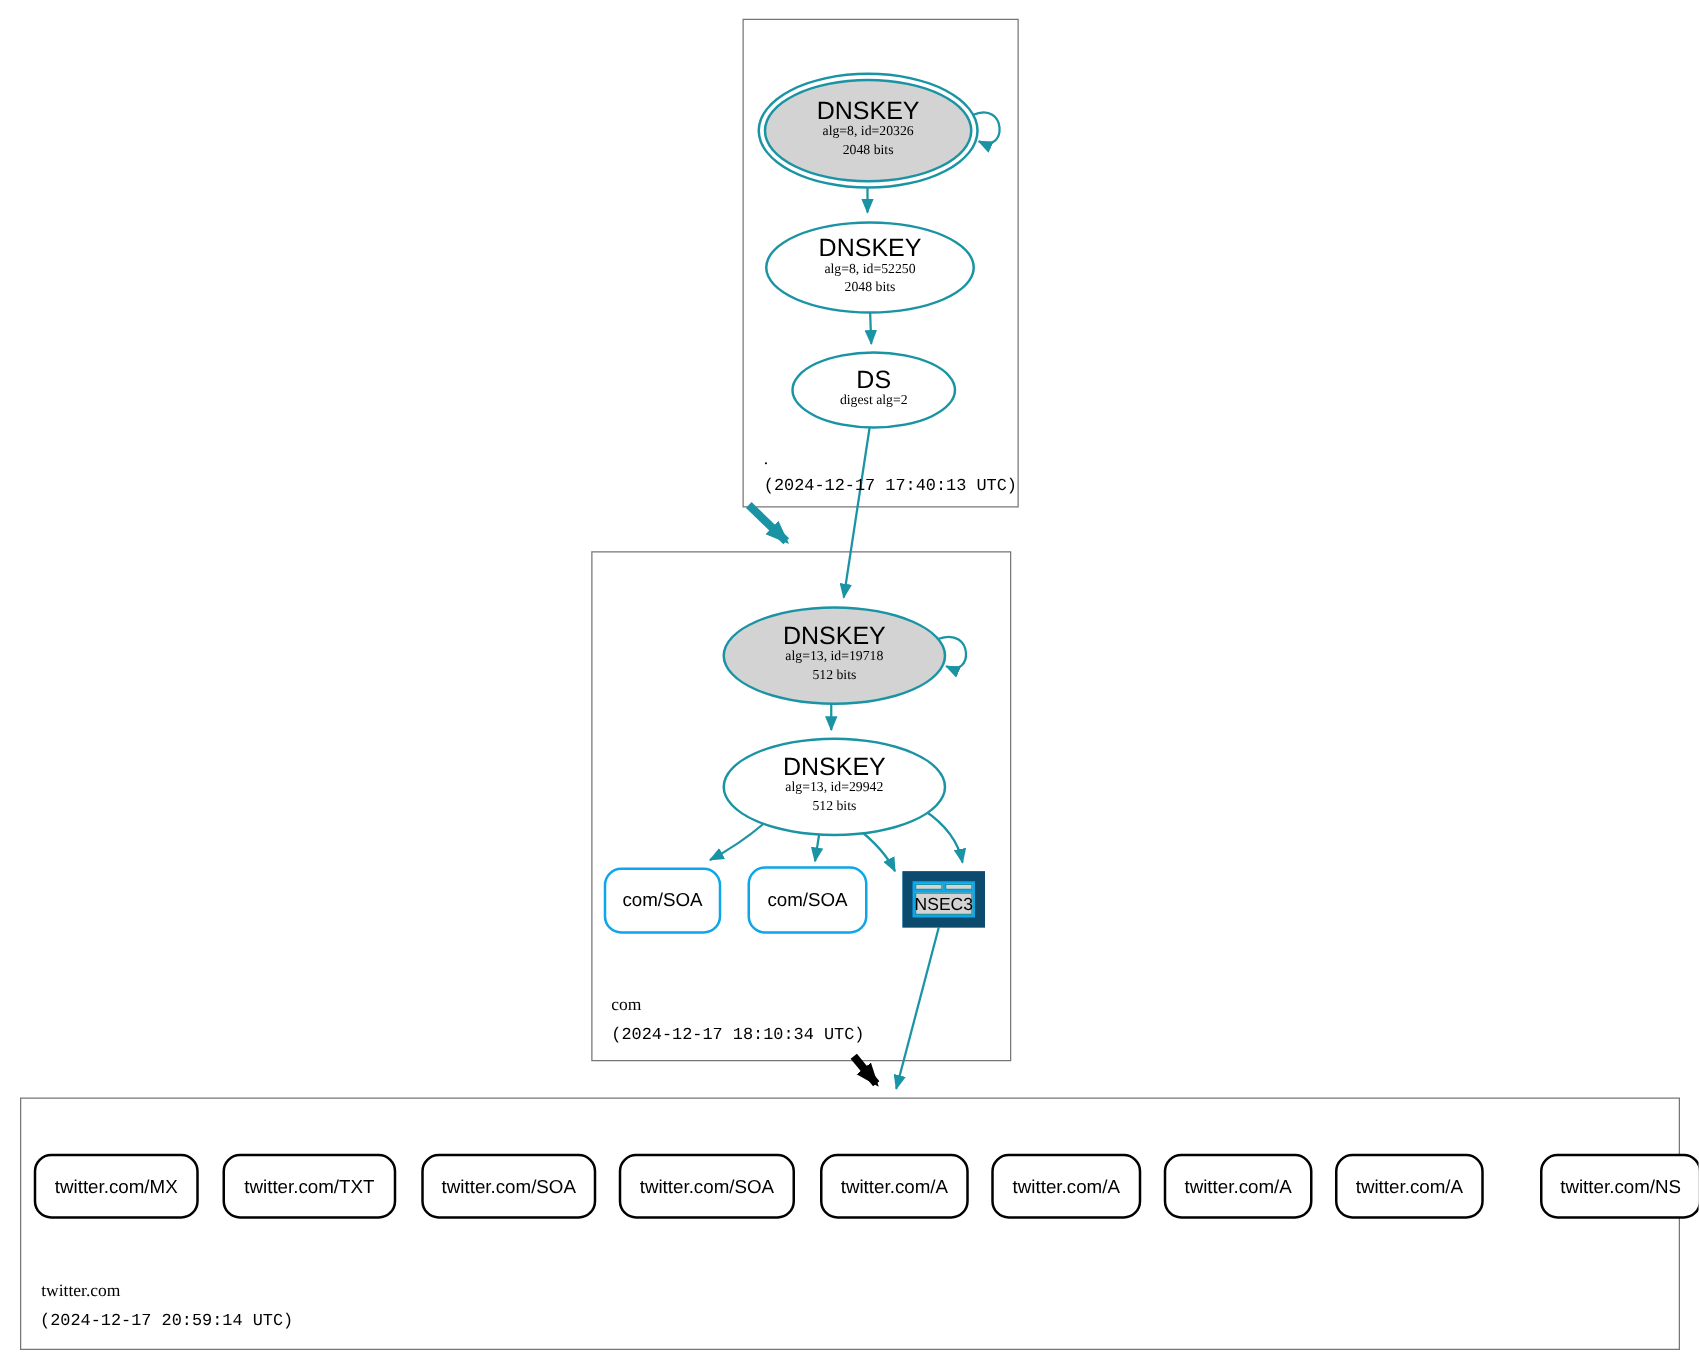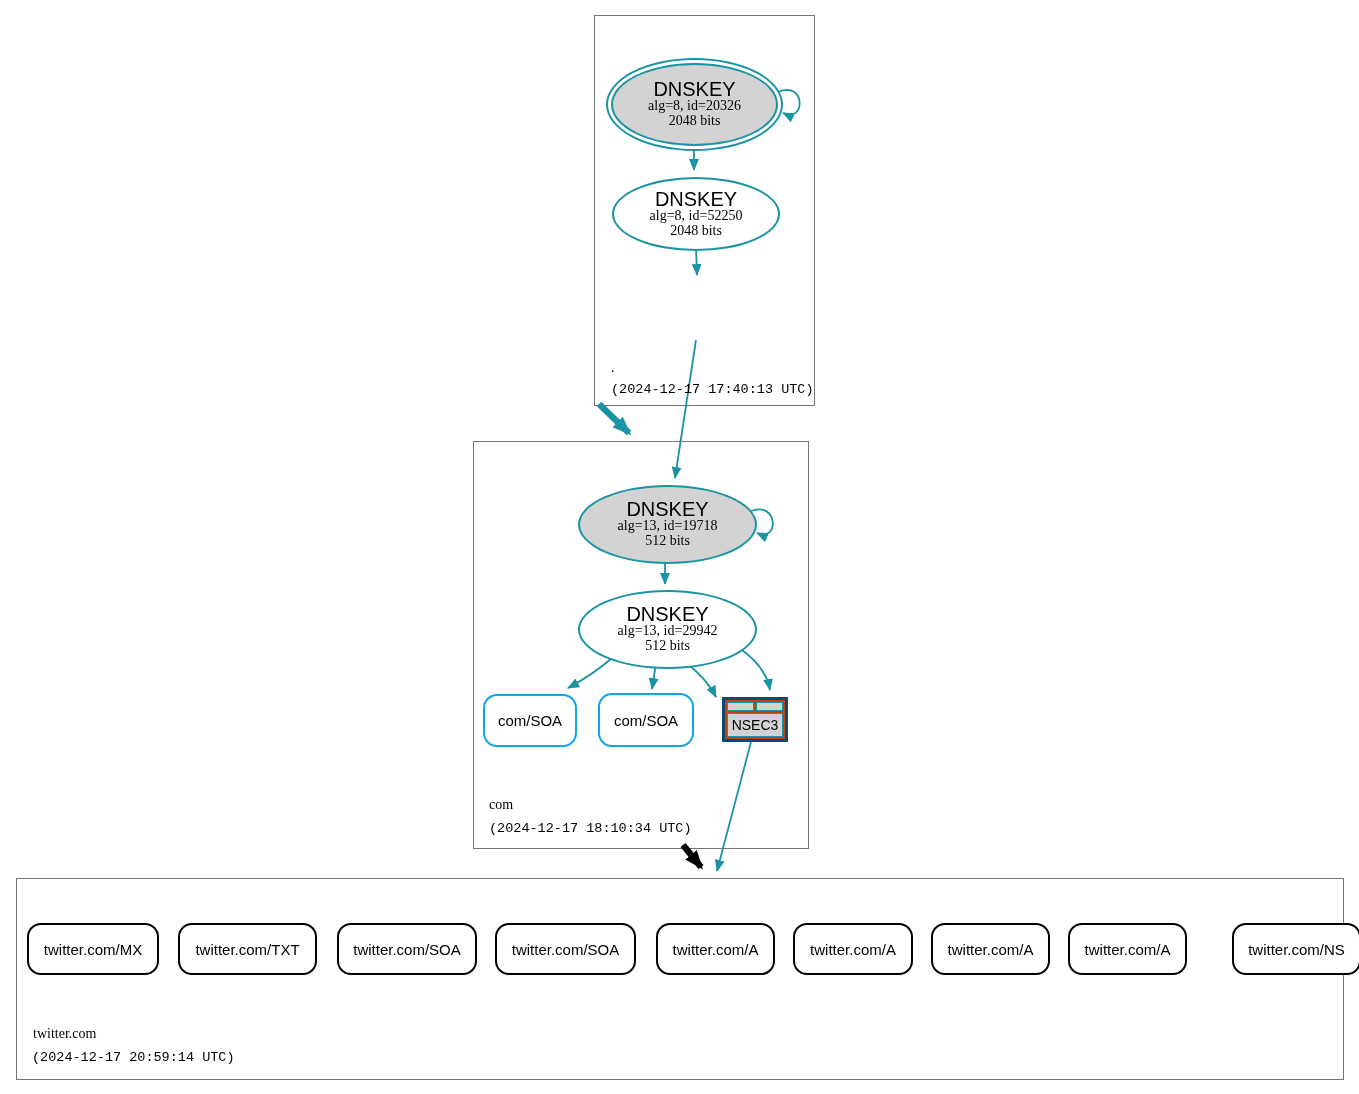--- a/index.html
+++ b/index.html
@@ -7,26 +7,26 @@
           font-family:"Liberation Serif", serif;color:#000;}
   .zone-box{position:absolute;border:1.4px solid #767676;background:transparent;}
   .edges{position:absolute;left:0;top:0;z-index:2;pointer-events:none;}
   .node{position:absolute;z-index:3;display:flex;flex-direction:column;align-items:center;justify-content:center;text-align:center;}
   .ellipse{border:2px solid #1a94a4;border-radius:50%;background:#fff;}
   .ellipse.gray{background:#d3d3d3;}
   .dbl-outer{border:2px solid #1a94a4;border-radius:50%;background:#fff;padding:0;}
   .dbl-inner{position:absolute;left:3px;top:3px;right:3px;bottom:3px;border:2px solid #1a94a4;border-radius:50%;
              background:#d3d3d3;display:flex;flex-direction:column;align-items:center;justify-content:center;text-align:center;}
   .node-title{font-family:"Liberation Sans", sans-serif;font-size:20px;line-height:17px;}
-  .node-sub{font-family:"Liberation Serif", serif;font-size:14px;line-height:15px;}
+  .node-sub{font-family:"Liberation Serif", serif;font-size:11px;line-height:15px;}
   .rrset{position:absolute;z-index:3;display:flex;align-items:center;justify-content:center;
          border-radius:14px;background:#fff;font-family:"Liberation Sans", sans-serif;font-size:15px;}
   .rrset.teal{border:2px solid #0ea5e9;}
   .rrset.black{border:2px solid #000;}
-  .nsec3{position:absolute;z-index:3;border:3px solid #0c4a6e;background:#c2410c;padding:2px;
+  .nsec3{position:absolute;z-index:3;border:8px solid #0c4a6e;background:#0ea5e9;padding:2px;
          display:flex;flex-direction:column;gap:2px;box-sizing:border-box;}
   .nsec3 .toprow{display:flex;gap:2px;height:9px;}
   .nsec3 .cell{flex:1;background:#d3d3d3;border:1px solid #1a94a4;}
   .nsec3 .main{flex:1;background:#d3d3d3;border:1px solid #1a94a4;display:flex;align-items:center;justify-content:center;
                font-family:"Liberation Sans", sans-serif;font-size:14px;}
   .zone-name{position:absolute;z-index:3;font-size:14px;font-family:"Liberation Serif", serif;}
   .zone-ts{position:absolute;z-index:3;font-size:13.5px;font-family:Liberation Mono, monospace;text-align:center;}
 </style>
 </head>
 <body>
@@ -103,20 +103,24 @@
       <span class="node-sub">2048 bits</span>
     </div>
   </div>
 
   <div class="node ellipse" style="left:612px;top:177px;width:164px;height:70px;">
     <span class="node-title">DNSKEY</span>
     <span class="node-sub">alg=8, id=52250</span>
     <span class="node-sub">2048 bits</span>
   </div>
 
+  <div class="node ellipse" style="left:633px;top:281px;width:128px;height:58px;">
+    <span class="node-title">DS</span>
+    <span class="node-sub">digest alg=2</span>
+  </div>
 
   <div class="zone-name" style="left:611px;top:360px;">.</div>
   <div class="zone-ts" style="left:611px;top:382px;">(2024-12-17 17:40:13 UTC)</div>
 
   <div class="node ellipse gray" style="left:578px;top:485px;width:175px;height:75px;">
     <span class="node-title">DNSKEY</span>
     <span class="node-sub">alg=13, id=19718</span>
     <span class="node-sub">512 bits</span>
   </div>
 

